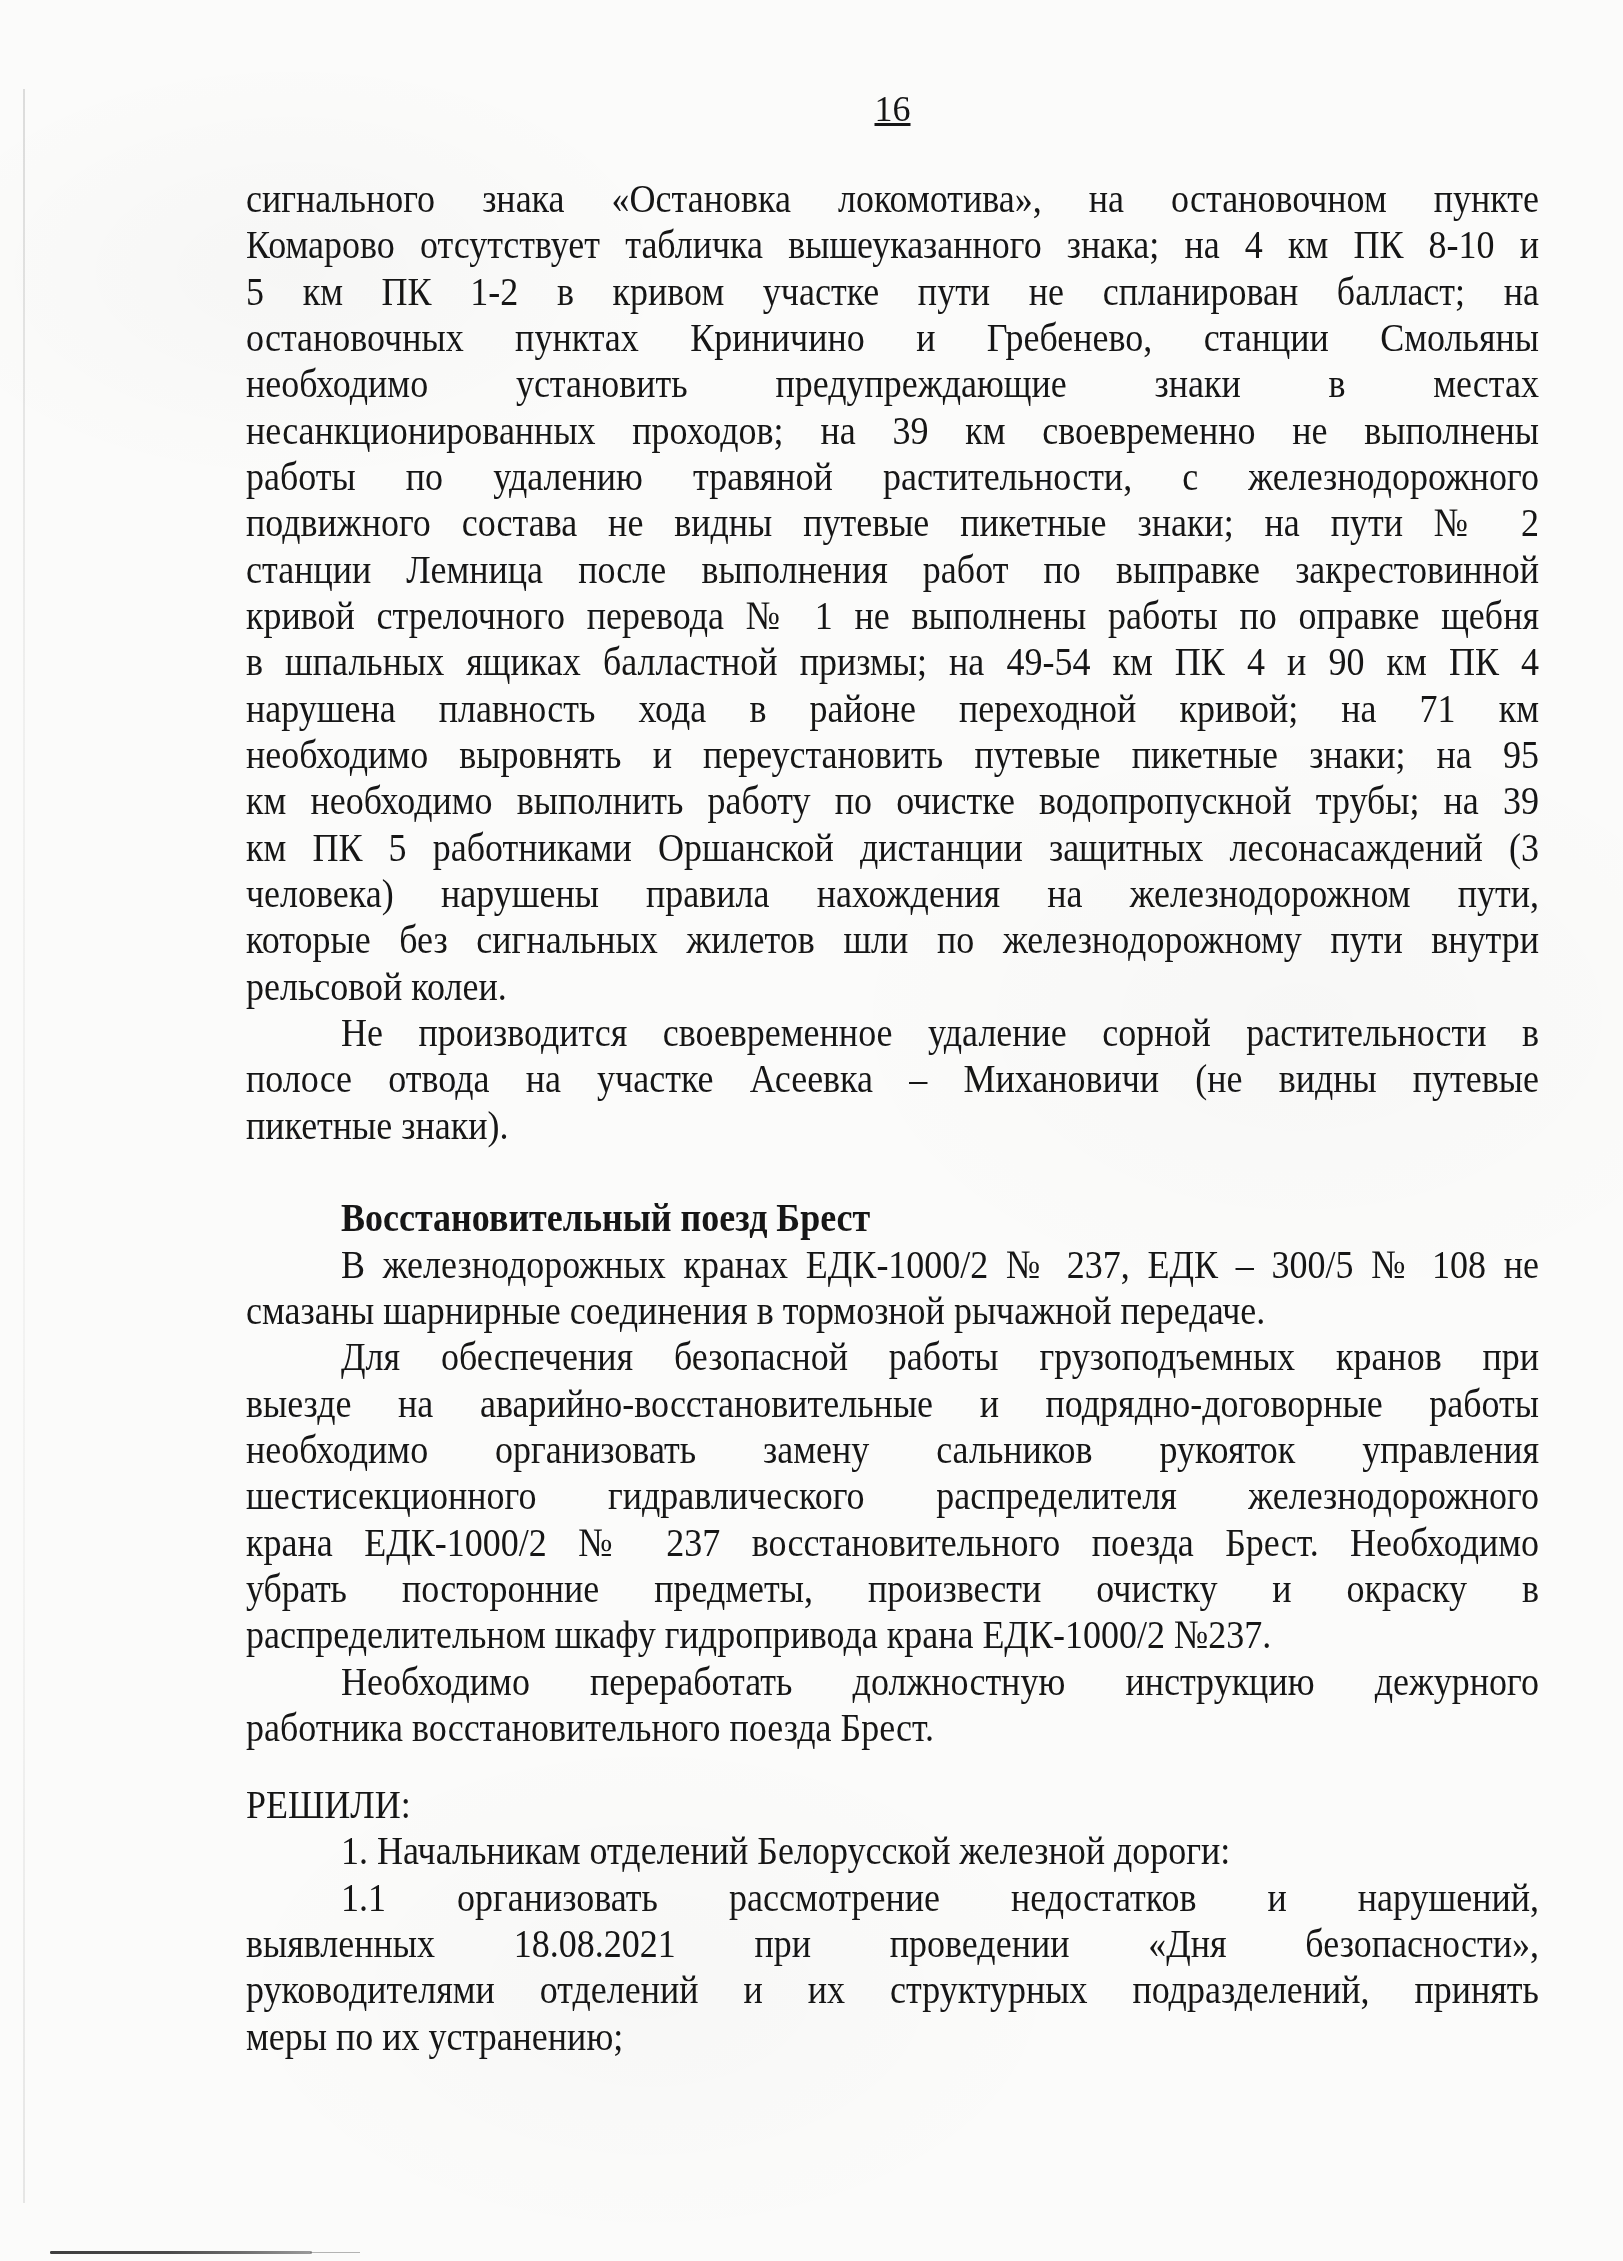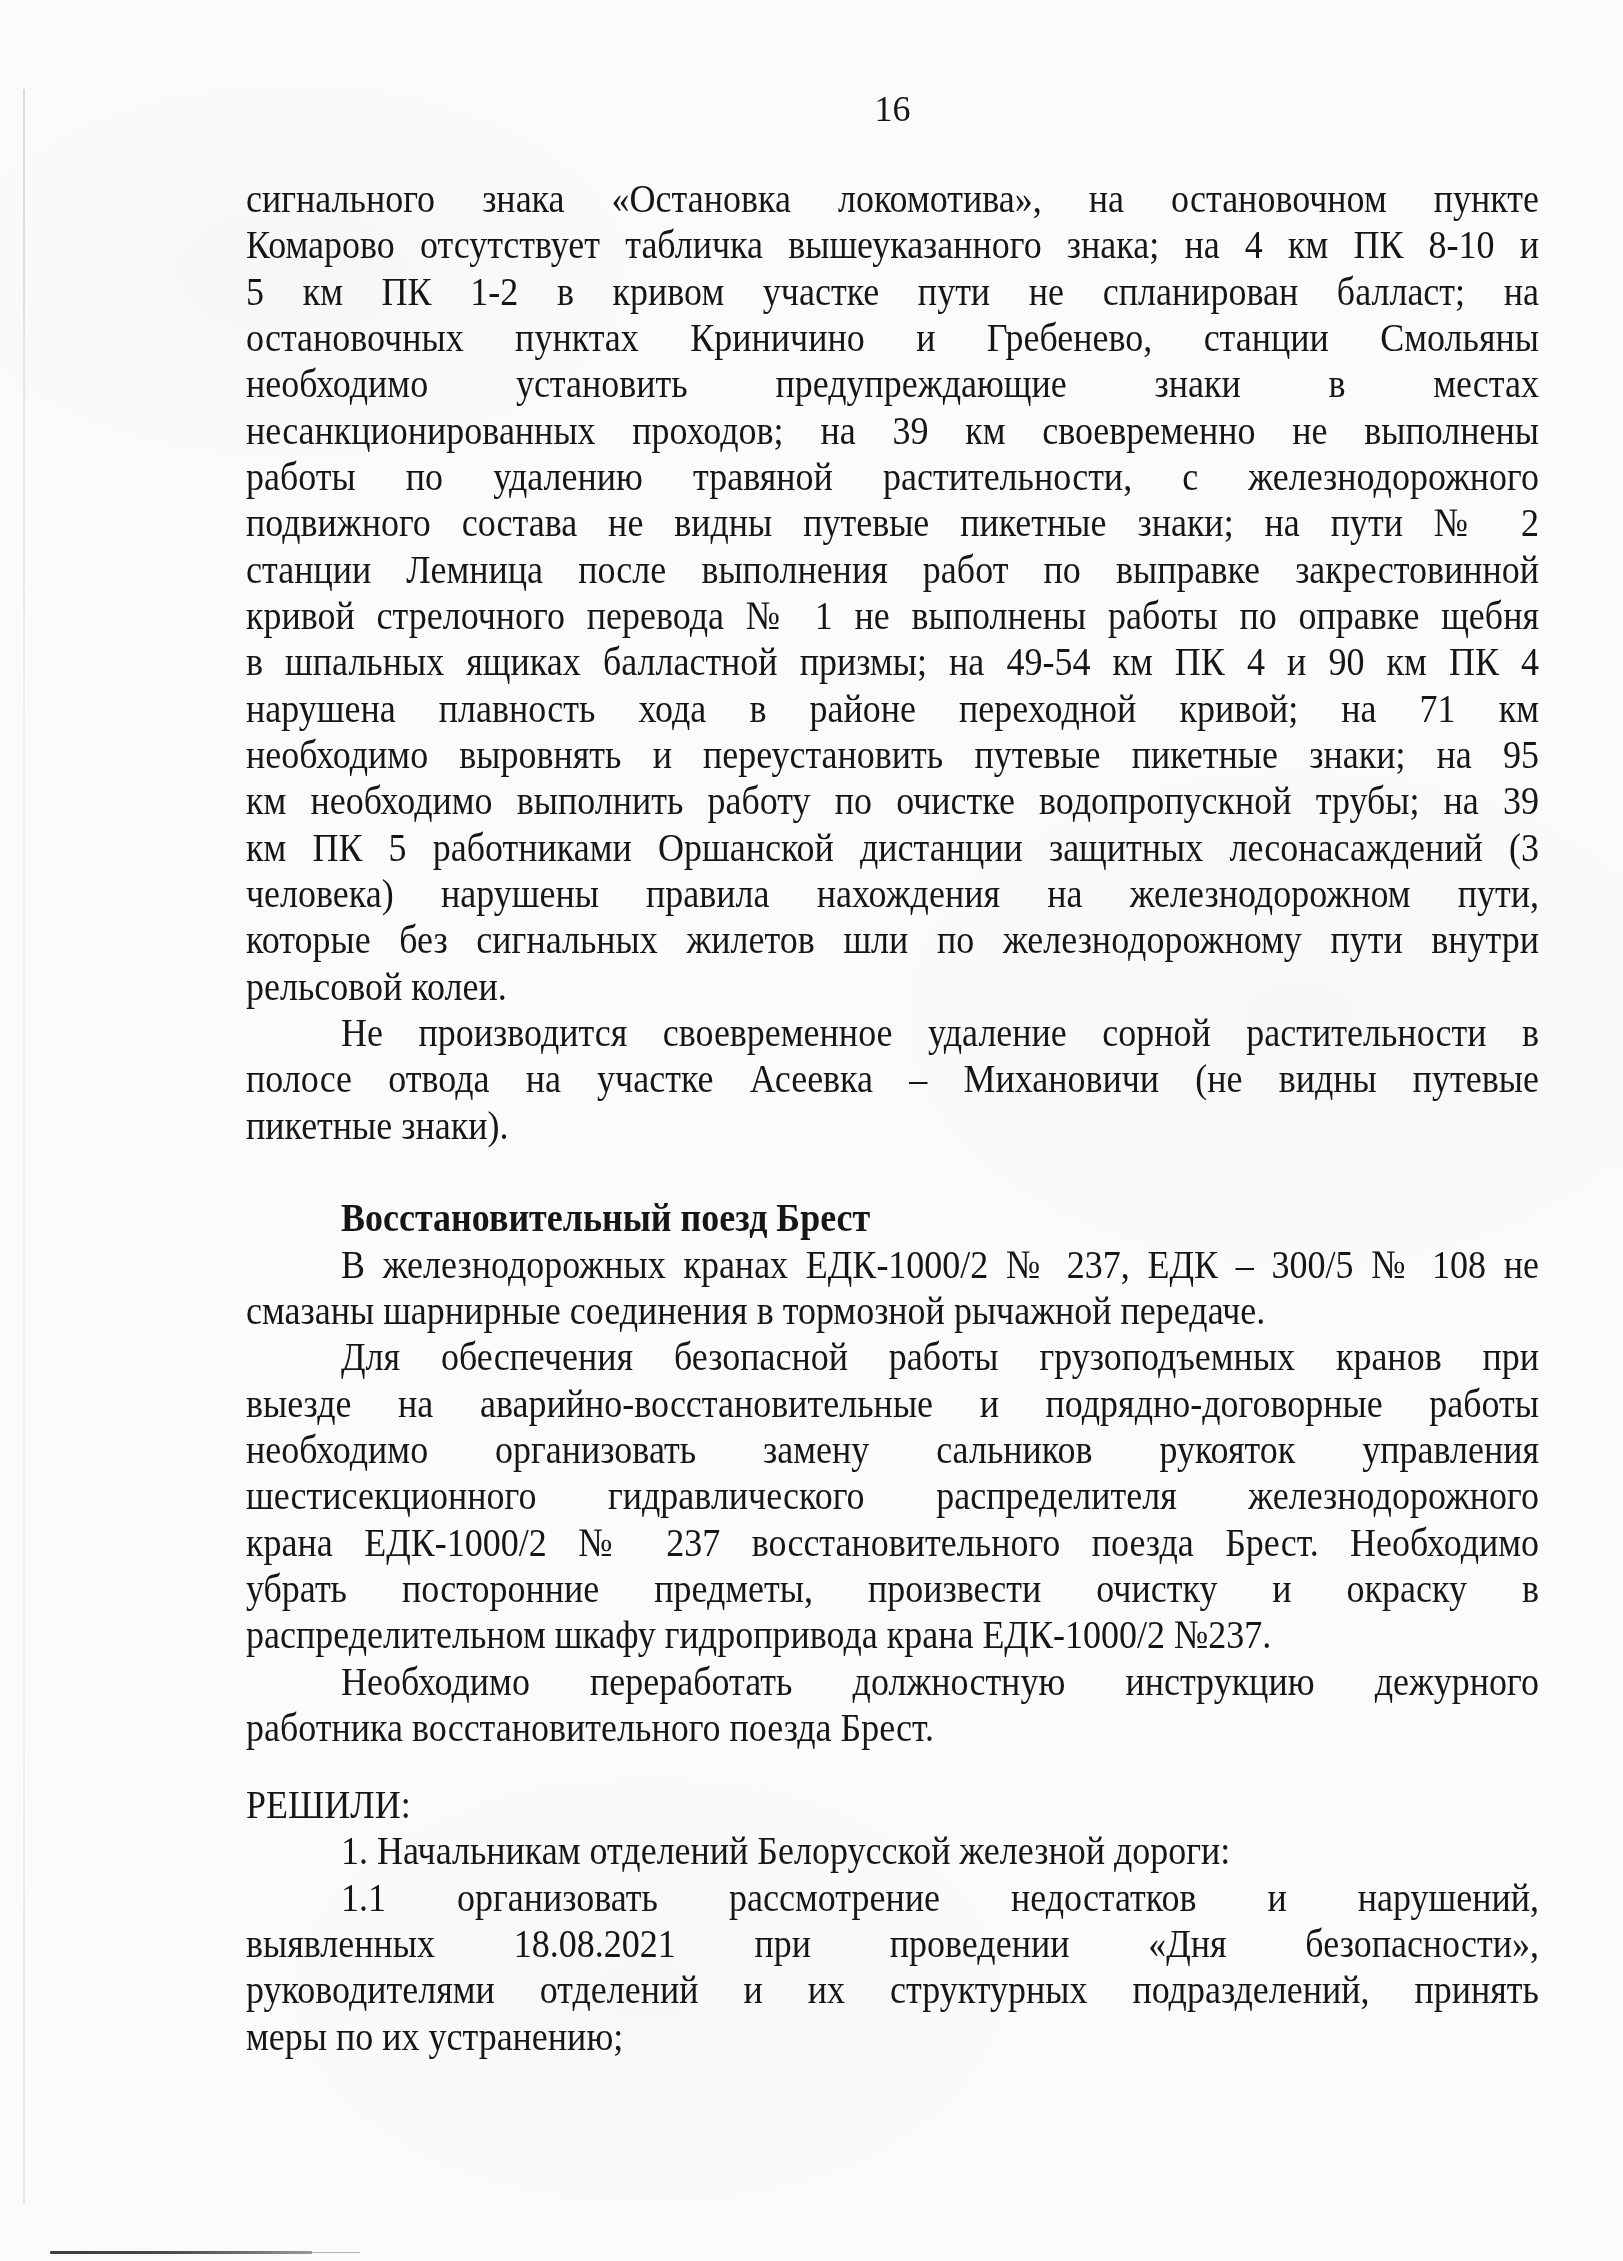--- a/index.html
+++ b/index.html
@@ -22,20 +22,21 @@
     color: #161616;
   }
   .page-number {
     position: absolute;
     top: 89px;
     left: 246px;
     width: 1293px;
     text-align: center;
     font-size: 36px;
     line-height: 41px;
+    text-decoration: underline;
   }
   .text-column {
     position: absolute;
     top: 176px;
     left: 246px;
     width: 1293px;
     font-size: 36px;
     line-height: 41px;
     transform: scaleY(1.13);
     transform-origin: 0 0;

